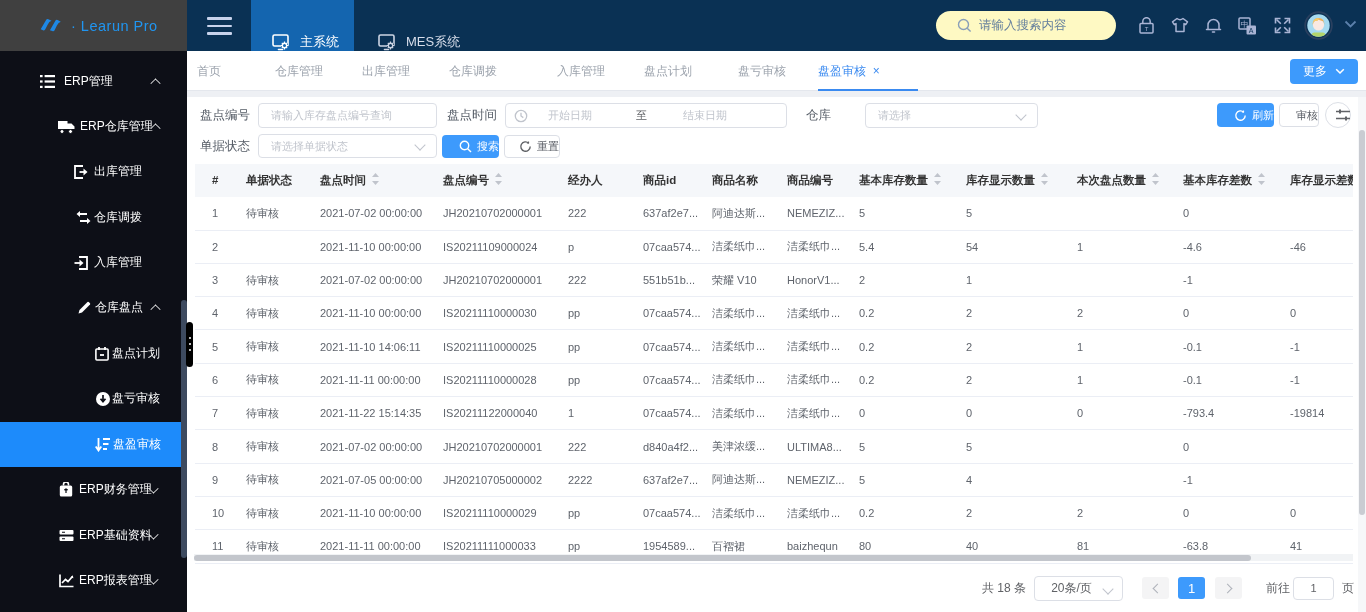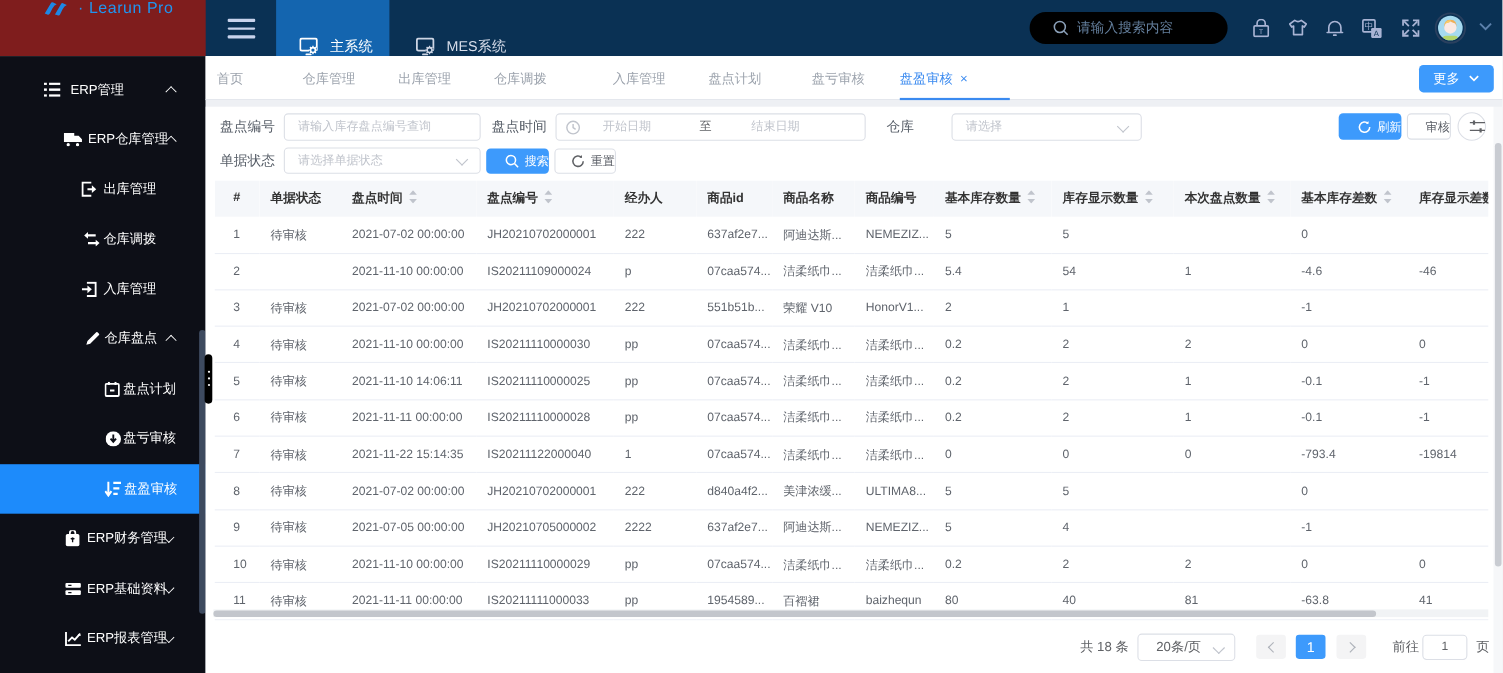--- a/index.html
+++ b/index.html
@@ -1,27 +1,27 @@
 <!DOCTYPE html>
 <html lang="zh"><head>
 <meta charset="utf-8">
 <style>
 *{margin:0;padding:0;box-sizing:border-box}
 html,body{width:1366px;height:612px;overflow:hidden}
 body{font-family:"Liberation Sans",sans-serif;position:relative;background:#eef0f4}
 
 #hd{position:absolute;left:0;top:0;width:1366px;height:51px;background:#0a3154}
-#logo{position:absolute;left:0;top:0;width:187px;height:51px;background:#7f1d1d;display:flex;}
+#logo{position:absolute;left:0;top:0;width:187px;height:51px;background:#404040;display:flex;align-items:center}
 #logo .lt{color:#2095f0;font-size:14.5px;letter-spacing:.5px}
 #burger{position:absolute;left:207px;top:17px;width:25px;height:18px}
 #burger div{height:2.8px;background:#c8d3ec;border-radius:1px;margin-bottom:4.8px}
 .systab{position:absolute;top:0;height:51px;display:flex;align-items:flex-end;color:#e8ecf5;font-size:13px}
 .systab.on{background:#1465af;color:#fff}
 .systab svg{margin-right:9px}
-#search{position:absolute;left:936px;top:11px;width:180px;height:29px;background:#000000;border-radius:15px;display:flex;align-items:center;color:#647f9d;font-size:12.5px}
+#search{position:absolute;left:936px;top:11px;width:180px;height:29px;background:#fef9c3;border-radius:15px;display:flex;align-items:center;color:#647f9d;font-size:12.5px}
 .hico{position:absolute;top:17px}
 #avatar{position:absolute;left:1304px;top:11px}
 
 #sb{position:absolute;left:0;top:51px;width:187px;height:561px;background:#0d0f17;overflow:hidden}
 .mi{position:absolute;left:0;width:187px;height:45px;color:#fff;font-size:12px;display:flex;align-items:center;white-space:nowrap}
 .mi.on{background:#1d8bfb}
 .mi .arr{position:absolute;width:9px;height:9px;border-right:1.5px solid #fff;border-bottom:1.5px solid #fff}
 .arr.up{right:27px;transform:rotate(-135deg) scale(.8);margin-top:4px}
 .arr.dn{right:29px;transform:rotate(45deg) scale(.8);margin-top:-3px}
 .mi svg{position:absolute}

